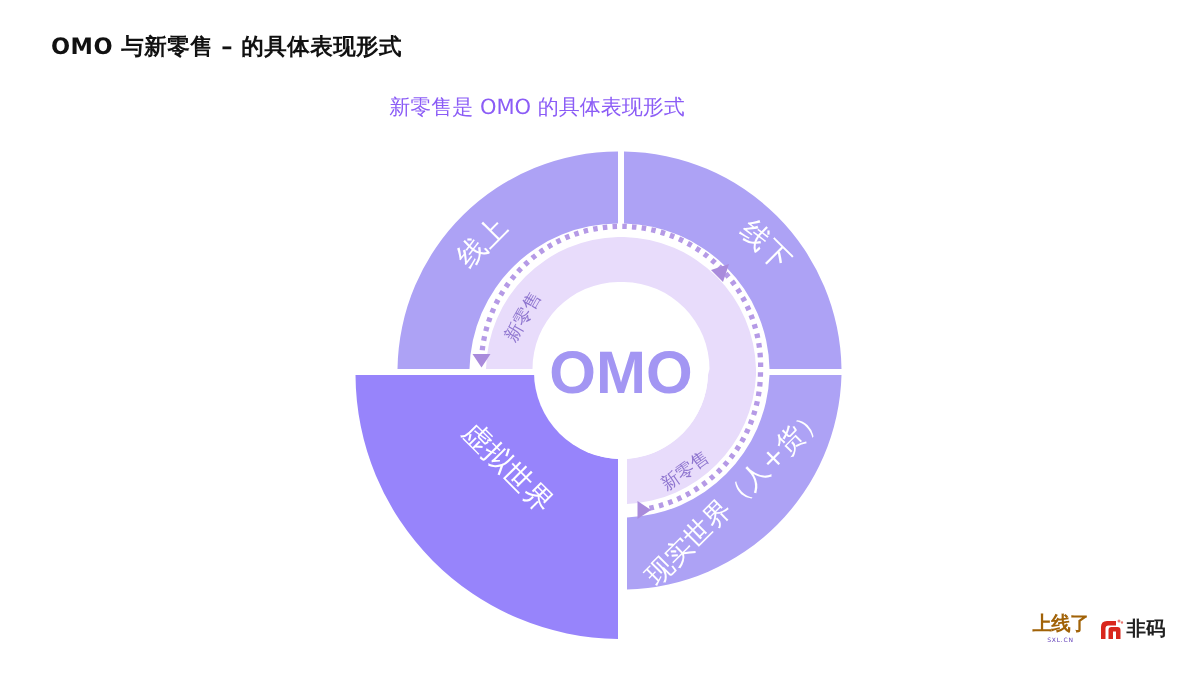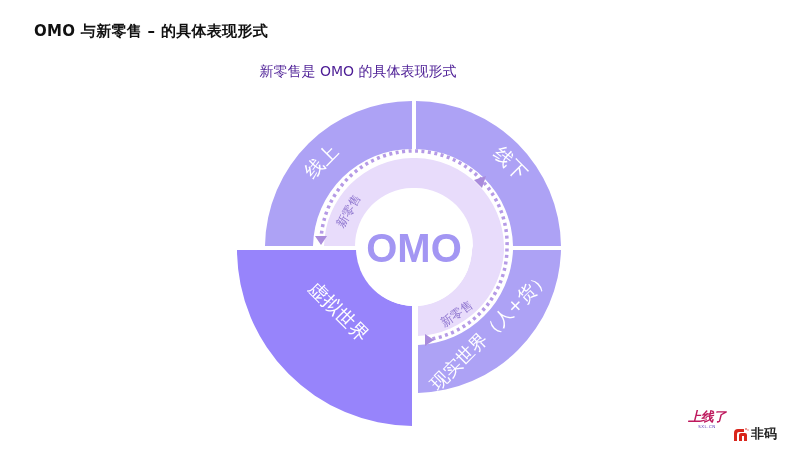--- a/index.html
+++ b/index.html
@@ -6,30 +6,30 @@
   body {
     width:800px; height:450px; background:#ffffff; position:relative; overflow:hidden;
     font-family: "DejaVu Sans", "Liberation Sans", sans-serif;
   }
   .page-title {
     position:absolute; left:34px; top:22px; font-size:15px; color:#111111;
     font-weight:bold; letter-spacing:0.3px;
   }
   .subtitle {
     position:absolute; left:0; width:716px; top:63px; text-align:center;
-    font-size:14px; color:#4c1d95;
+    font-size:14px; color:#8b5cf6;
   }
   svg.diagram { position:absolute; left:0; top:0; }
   .logo-sxl {
     position:absolute; left:683px; top:410px; width:48px; text-align:center;
   }
-  .logo-sxl .main { font-size:13px; font-weight:bold; color:#be185d; font-style:italic; letter-spacing:-0.5px; display:block; line-height:14px; }
+  .logo-sxl .main { font-size:13px; font-weight:bold; color:#a16207; letter-spacing:-0.5px; display:block; line-height:14px; }
   .logo-sxl .sub { font-size:4px; color:#5b37b5; display:block; letter-spacing:0.5px; }
   .logo-feima {
-    position:absolute; left:733px; top:410px; display:flex; align-items:center; gap:2px;margin-top:15px;
+    position:absolute; left:733px; top:410px; display:flex; align-items:center; gap:2px;
   }
   .logo-feima .mark { width:16px; height:16px; }
   .logo-feima .txt { font-size:13px; color:#222222; font-weight:bold; }
 </style>
 </head>
 <body>
 
 <div class="page-title">OMO 与新零售 – 的具体表现形式</div>
 <div class="subtitle">新零售是 OMO 的具体表现形式</div>
 

